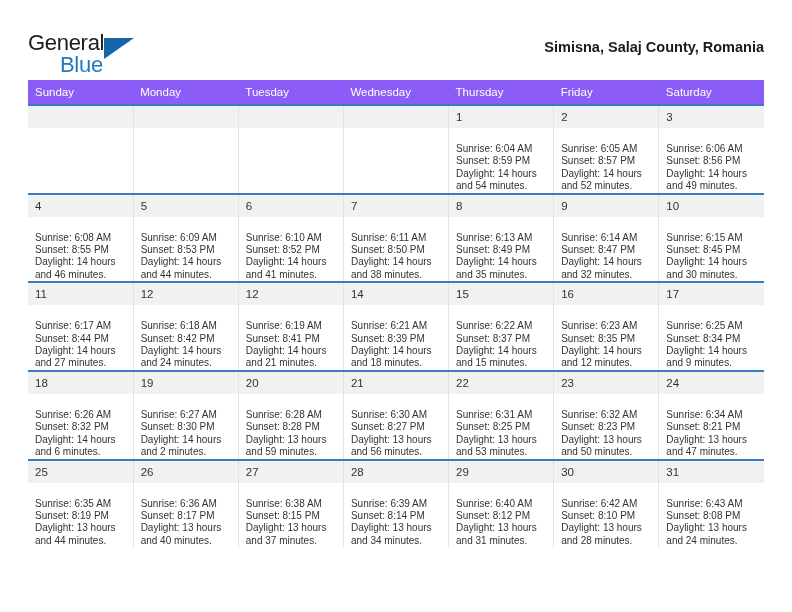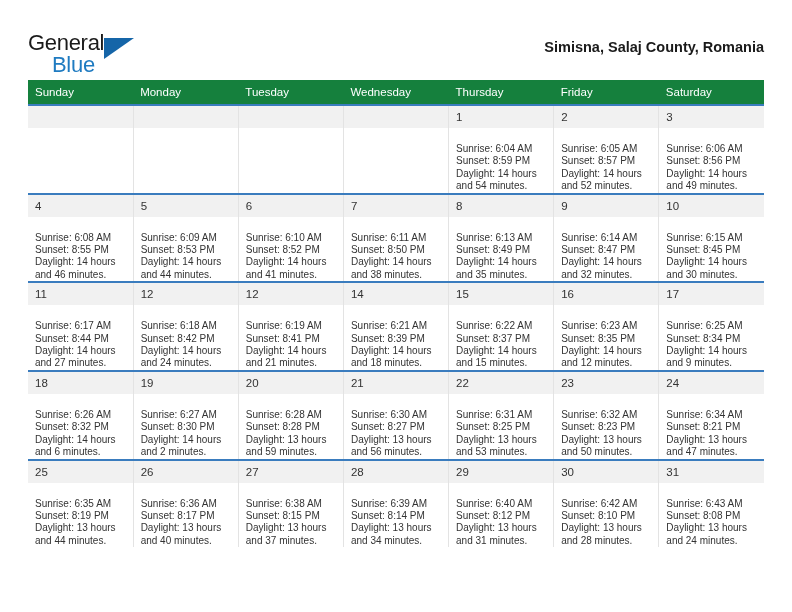--- a/index.html
+++ b/index.html
@@ -43,21 +43,21 @@
     left: 0;
     top: 0;
     font-size: 22px;
     letter-spacing: -0.3px;
     color: #1a1a1a;
     line-height: 26px;
     font-family: "Liberation Sans", sans-serif;
   }
   .brand-blue {
     position: absolute;
-    left: 24px;
+    left: 32px;
     top: 22px;
     font-size: 22px;
     letter-spacing: -0.3px;
     color: #1f7bc1;
     line-height: 26px;
   }
   .brand-triangle {
     position: absolute;
     left: 76px;
     top: 8px;
@@ -87,21 +87,21 @@
   }
 
   
   .calendar {
     margin-top: 14px;
     width: 736px;
     border-collapse: collapse;
     table-layout: fixed;
   }
   .calendar th {
-    background: #15803d;
+    background: #8b5cf6;
     color: #ffffff;
     font-size: 11.5px;
     font-weight: 400;
     text-align: left;
     padding: 5px 0 5px 7px;
     line-height: 14px;
     border: none;
   }
   .calendar td {
     width: 105.14px;

